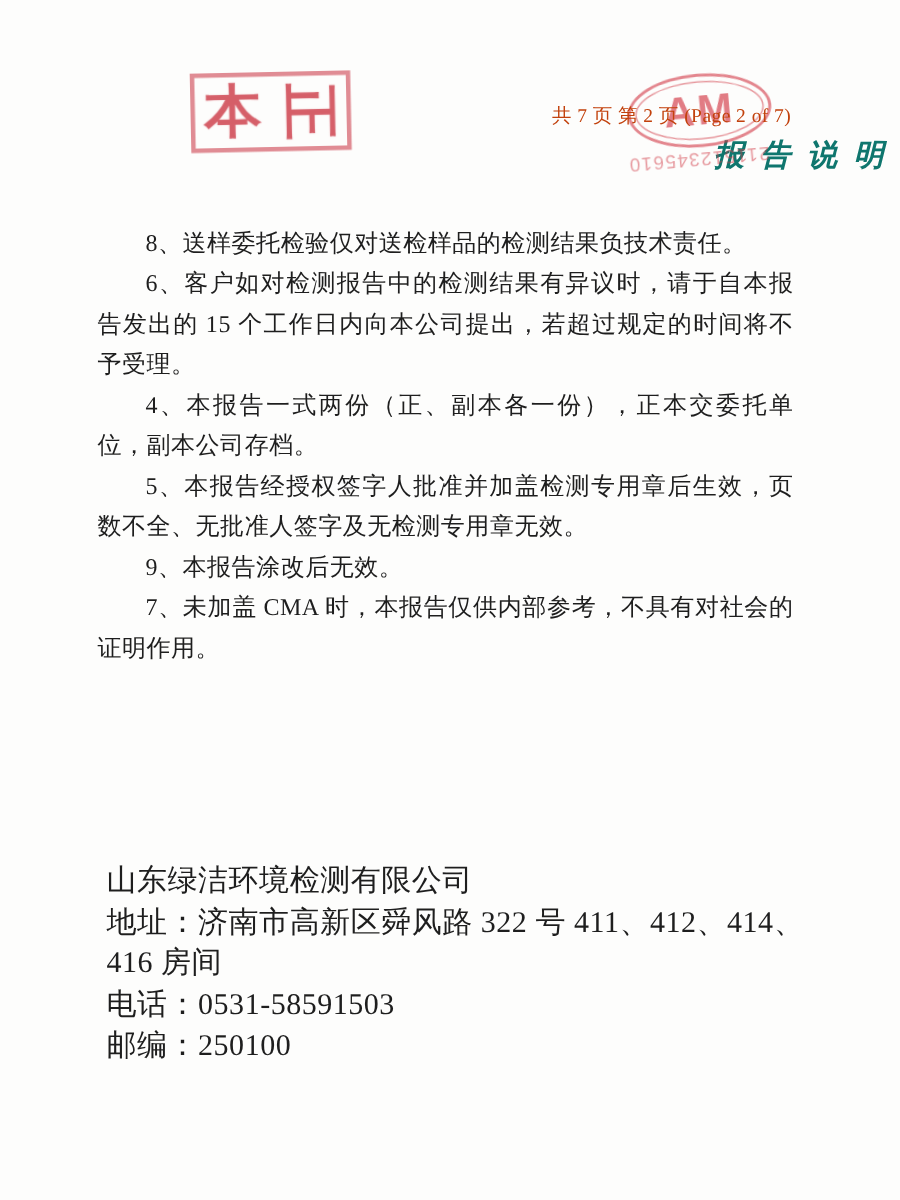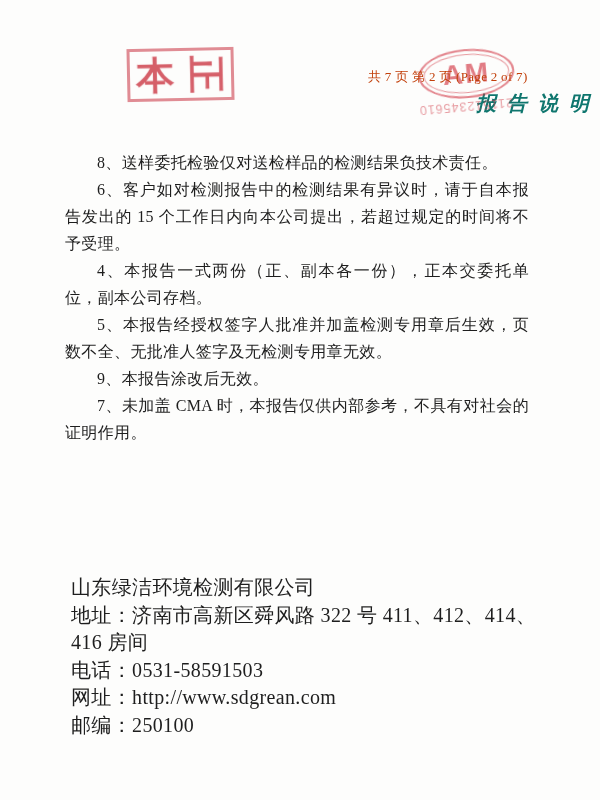--- a/index.html
+++ b/index.html
@@ -117,17 +117,16 @@
     <p>4、本报告一式两份（正、副本各一份），正本交委托单位，副本公司存档。</p>
     <p>5、本报告经授权签字人批准并加盖检测专用章后生效，页数不全、无批准人签字及无检测专用章无效。</p>
     <p>9、本报告涂改后无效。</p>
     <p>7、未加盖 CMA 时，本报告仅供内部参考，不具有对社会的证明作用。</p>
   </div>
 
   <div class="footer">
     <p>山东绿洁环境检测有限公司</p>
     <p>地址：济南市高新区舜风路 322 号 411、412、414、416 房间</p>
     <p>电话：0531-58591503</p>
-    <p>网址：http://www.sdgrean.com</p>
     <p>邮编：250100</p>
   </div>
 
 </div>
 
 </body></html>

